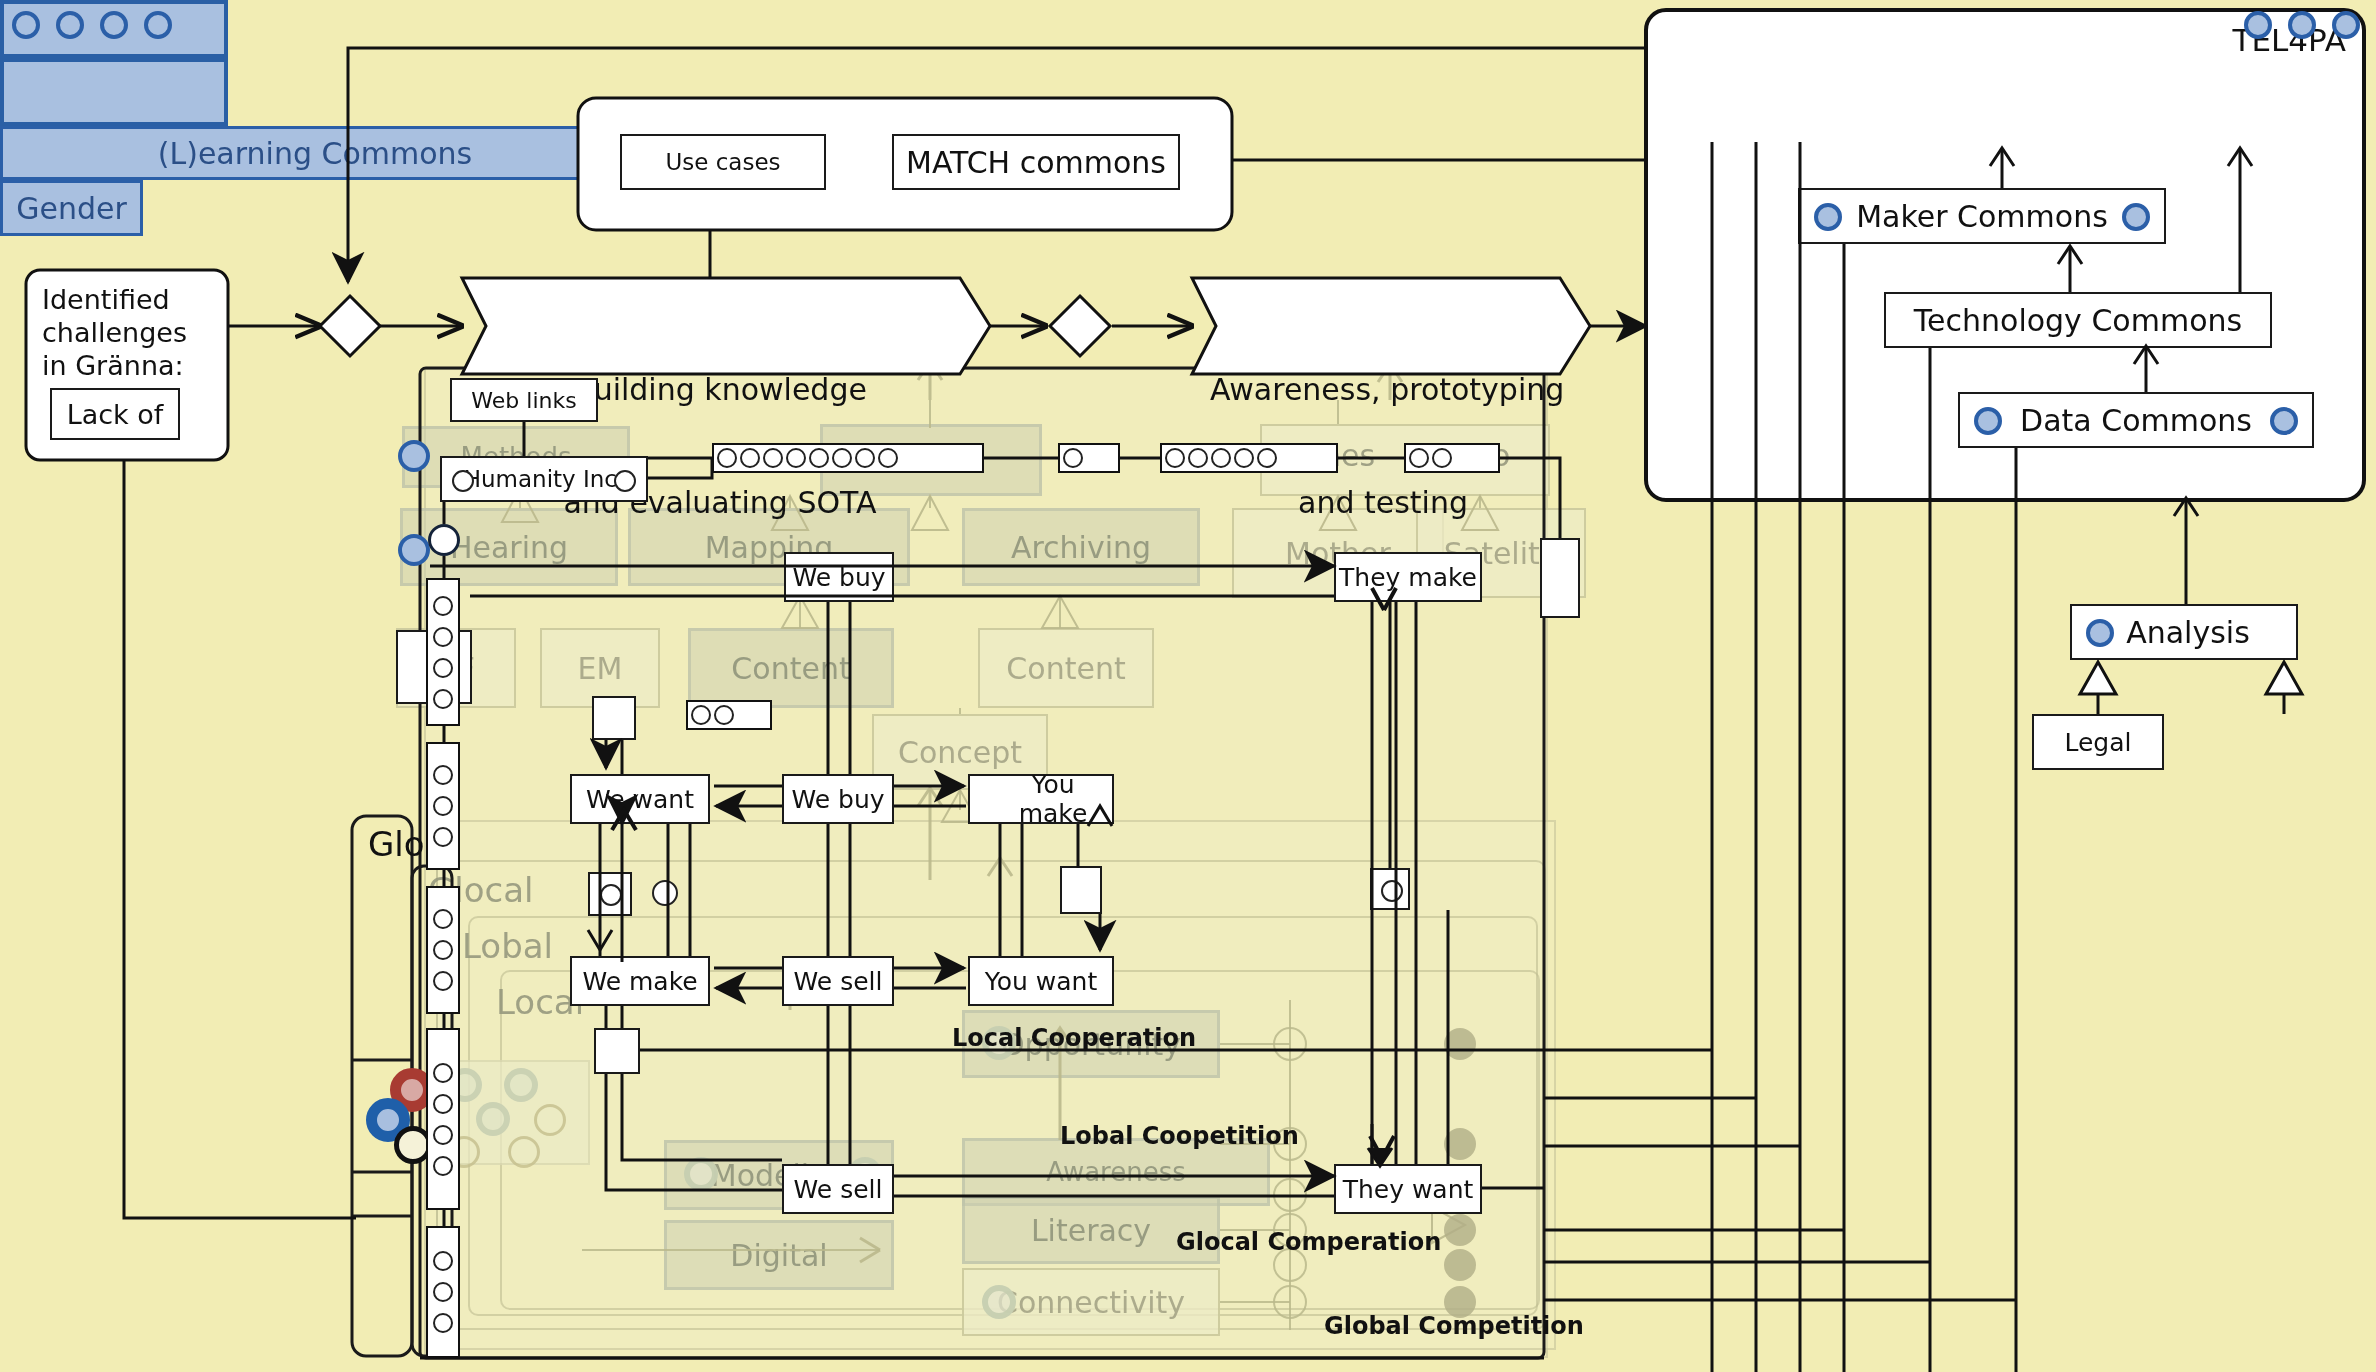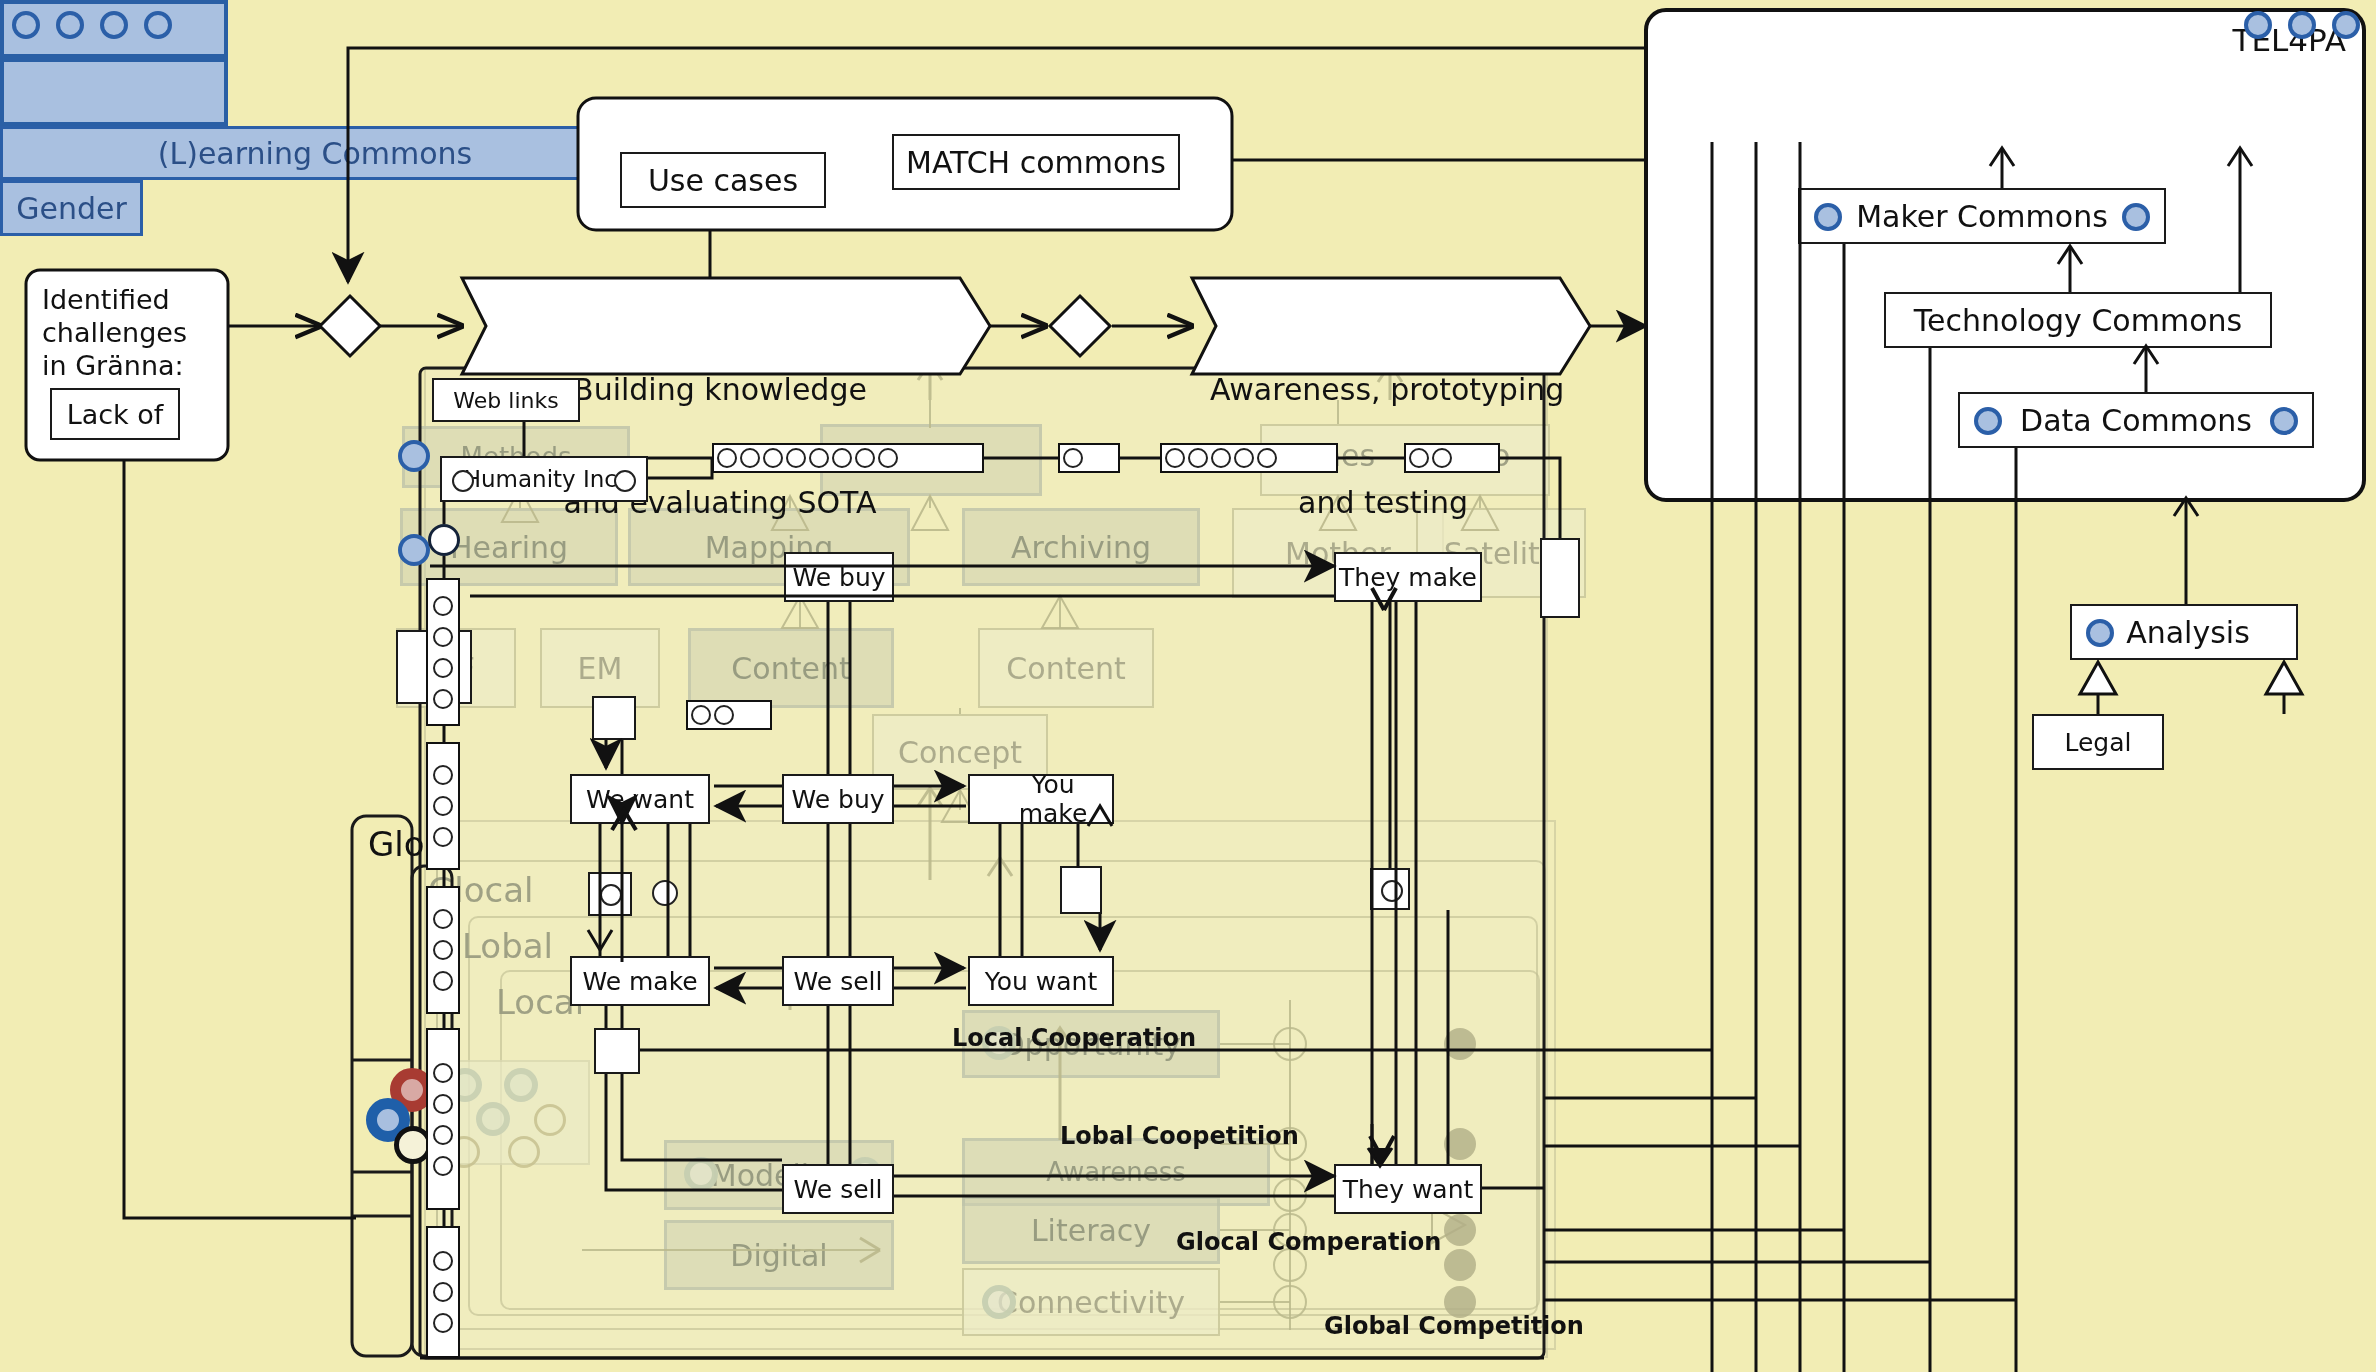--- a/index.html
+++ b/index.html
@@ -570,37 +570,37 @@
       <div style="padding:14px 0 0 16px;text-align:left;font-size:27px;line-height:1.22;">
         <div>Identified</div>
         <div>challenges</div>
         <div>in Gränna:</div>
       </div>
       <div class="node" style="left:24px;top:118px;width:130px;height:52px;font-size:27px;">
         <span>Lack of</span>
       </div>
     </div>
 
-    <div class="node" style="left:620px;top:152px;width:206px;height:56px;font-size:30px;">
+    <div class="node" style="left:620px;top:134px;width:206px;height:56px;font-size:23px;">
       <span>Use cases</span>
     </div>
     <div class="node" style="left:892px;top:134px;width:288px;height:56px;font-size:30px;">
       <span>MATCH commons</span>
     </div>
 
     <div class="lbl" style="left:500px;top:296px;width:440px;text-align:center;font-size:30px;line-height:1.25;">
       <div>Building knowledge</div>
       <div>and evaluating SOTA</div>
     </div>
     <div class="lbl" style="left:1210px;top:296px;width:346px;text-align:center;font-size:30px;line-height:1.25;">
       <div>Awareness, prototyping</div>
       <div>and testing</div>
     </div>
 
-    <div class="node" style="left:432px;top:378px;width:148px;height:44px;font-size:22px;">
+    <div class="node" style="left:450px;top:378px;width:148px;height:44px;font-size:22px;">
       <span>Web links</span>
     </div>
     <div class="node" style="left:440px;top:456px;width:208px;height:46px;font-size:23px;">
       <div class="circ ring-open" style="left:10px;top:12px;width:22px;height:22px;"></div>
       <span>Humanity Inc.</span>
       <div class="circ ring-open" style="right:10px;top:12px;width:22px;height:22px;"></div>
     </div>
     <svg class="layer">
       <g stroke="#111" stroke-width="3" fill="none">
         <path d="M524 422 L524 456"></path>

